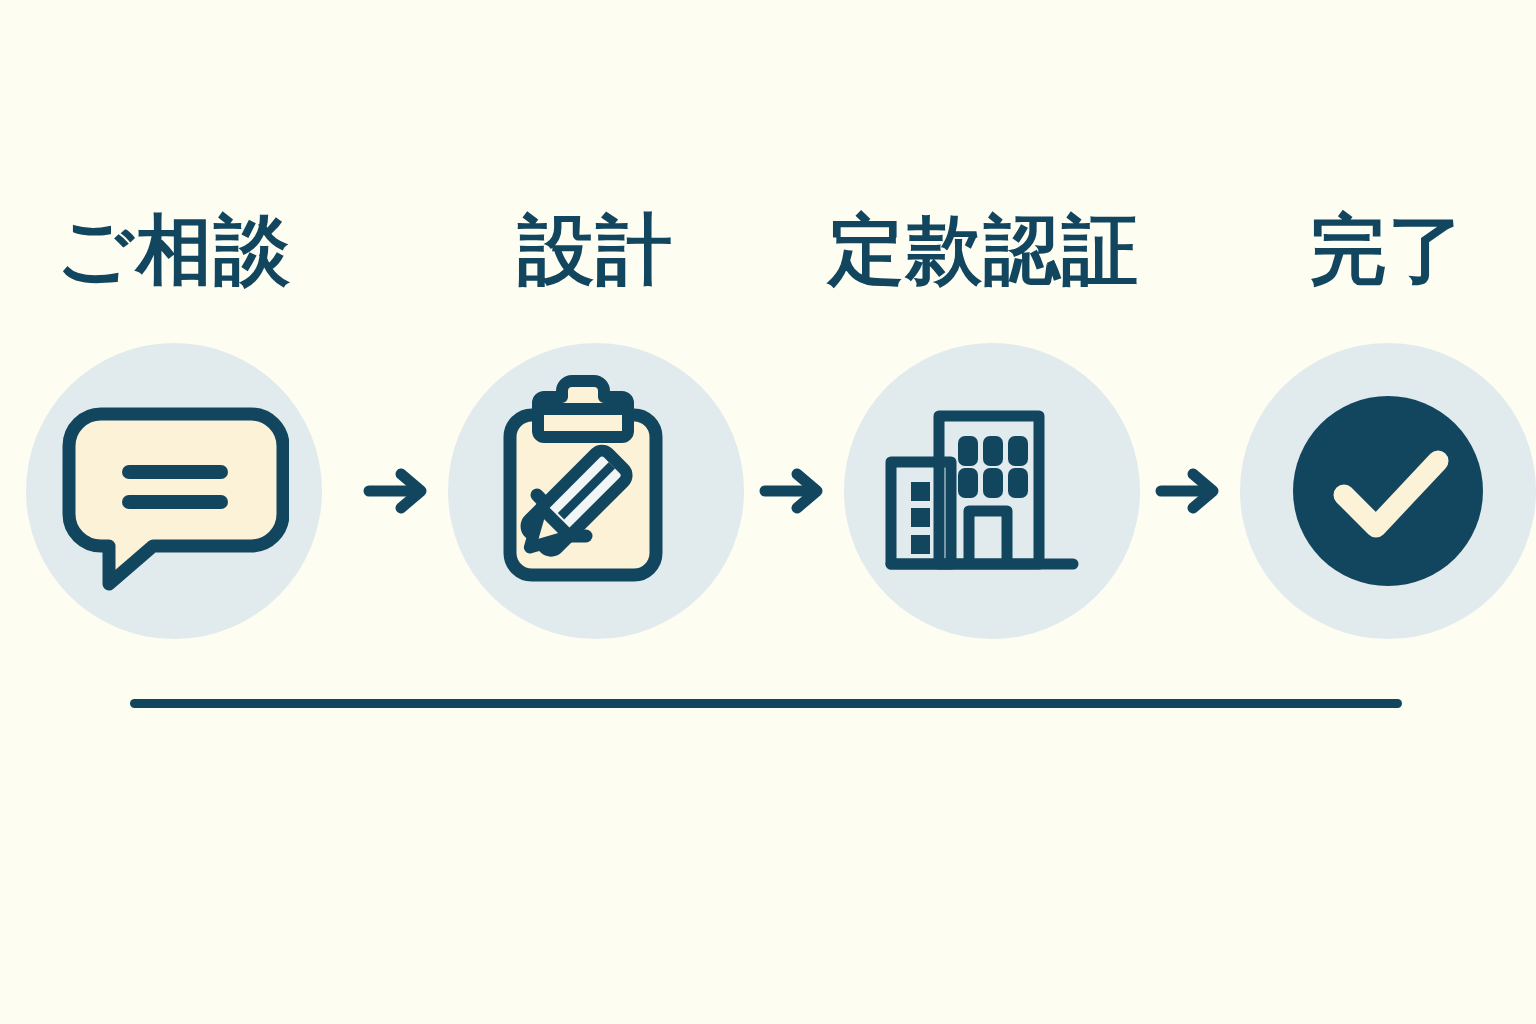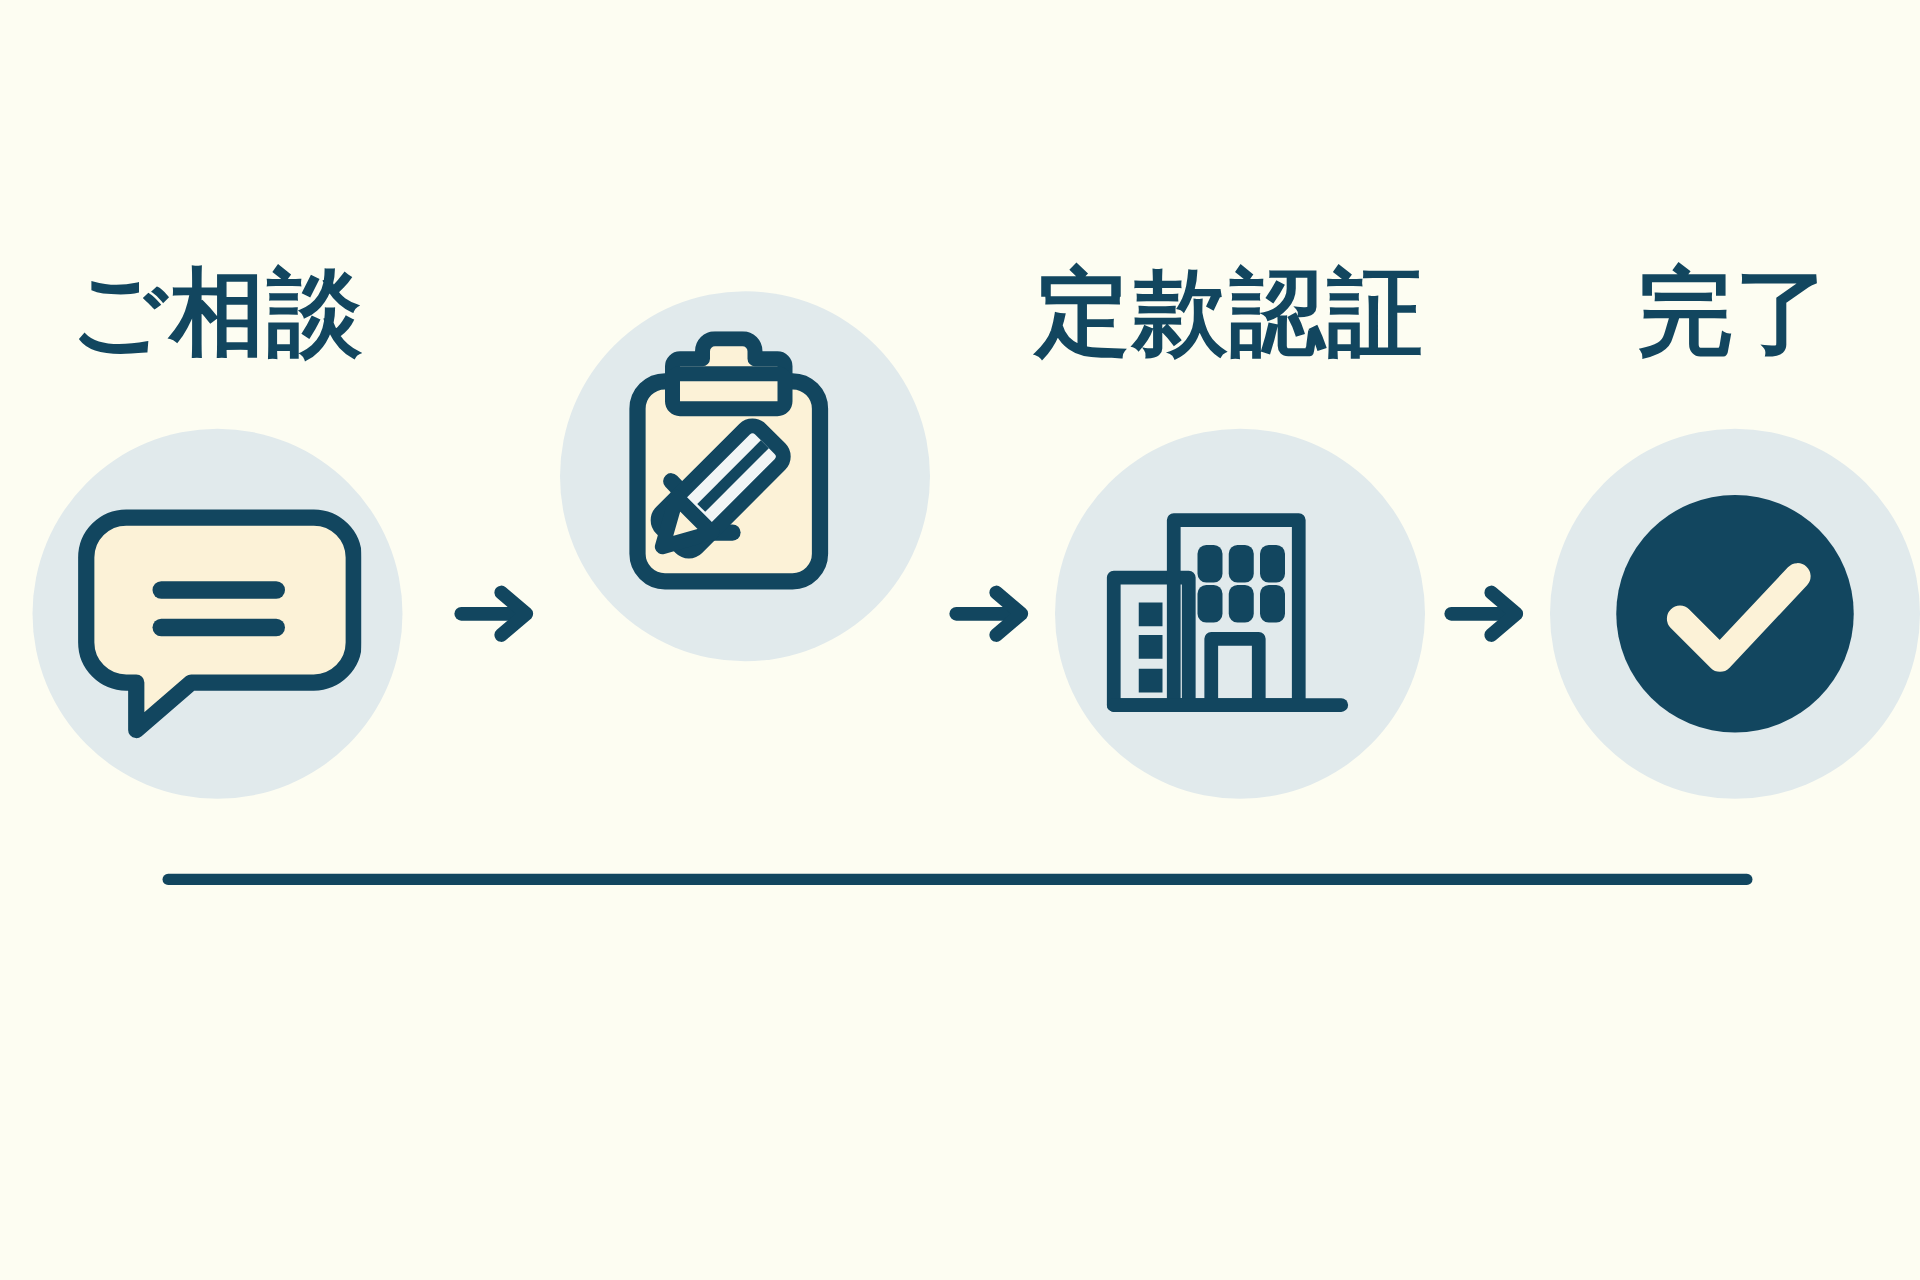--- a/index.html
+++ b/index.html
@@ -110,20 +110,21 @@
     </div>
 
     <div class="arrow">
       <svg width="70" height="54" viewBox="0 0 70 54">
         <line x1="6" y1="27" x2="52" y2="27" stroke="#12465F" stroke-width="11" stroke-linecap="round"></line>
         <polyline points="38,10 58,27 38,44" fill="none" stroke="#12465F" stroke-width="11" stroke-linecap="round" stroke-linejoin="round"></polyline>
       </svg>
     </div>
 
     <div class="step" style="width:296px;">
+      <div class="step-label">設計</div>
       <div class="icon-circle">
         <svg width="232" height="232" viewBox="0 0 232 232">
 
           <rect x="30" y="40" width="146" height="160" rx="22" fill="#FCF2D7" stroke="#12465F" stroke-width="13"></rect>
 
           <path d="M58 40 V28 a6 6 0 0 1 6-6 H82 V16 a10 10 0 0 1 10-10 h22 a10 10 0 0 1 10 10 v6 h18 a6 6 0 0 1 6 6 V40" fill="#FCF2D7" stroke="#12465F" stroke-width="12" stroke-linejoin="round"></path>
           <rect x="58" y="34" width="90" height="28" rx="6" fill="#FCF2D7" stroke="#12465F" stroke-width="12"></rect>
 
           <polyline points="57,120 80,144 124,101" fill="none" stroke="#12465F" stroke-width="13" stroke-linecap="round" stroke-linejoin="round"></polyline>
 

